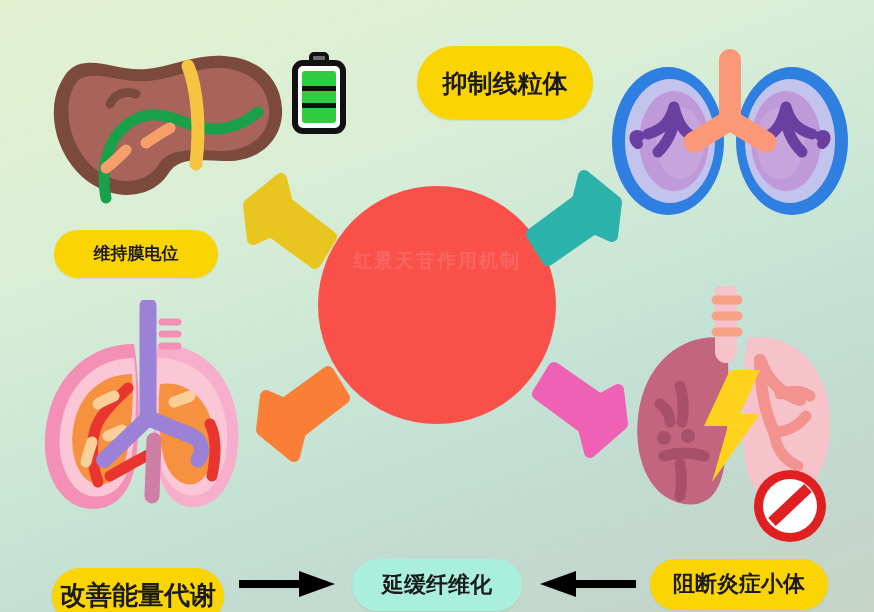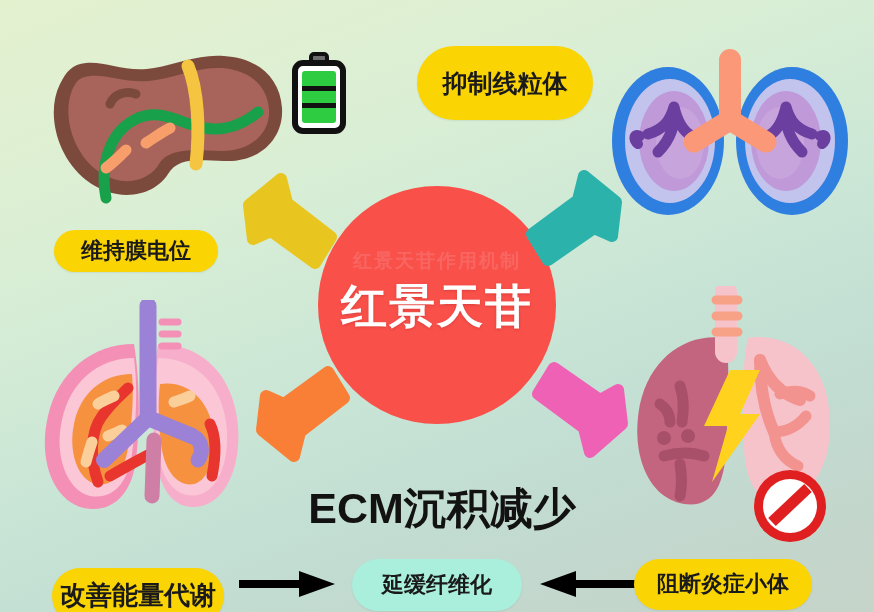--- a/index.html
+++ b/index.html
@@ -68,24 +68,24 @@
     color: #1a1a1a;
     text-align: right;
     line-height: 1.22;
     z-index: 12;
     box-shadow: 0 1px 2px rgba(0,0,0,0.07);
   }
   .pill-yellow { background: #fbd404; }
   .pill-mint   { background: #a9efdc; }
 
   #badge-apoptosis { left: 417px; top: 46px;  width: 176px; height: 74px; font-size: 25px; }
-  #badge-membrane  { left: 54px;  top: 230px; width: 164px; height: 42px; font-size: 22px; }
+  #badge-membrane  { left: 54px;  top: 230px; width: 164px; height: 48px; font-size: 17px; }
   #badge-energy    { left: 52px;  top: 559px; width: 172px; height: 56px; font-size: 26px; margin-top: 9px; }
   #badge-fibrosis  { left: 352px; top: 559px; width: 170px; height: 52px; font-size: 22px; }
-  #badge-inflam    { left: 634px; top: 559px; width: 178px; height: 51px; font-size: 22px; }
+  #badge-inflam    { left: 650px; top: 559px; width: 178px; height: 51px; font-size: 22px; }
 
   
   #ecm-heading {
     left: 287px; top: 483px;
     width: 310px; height: 52px;
     z-index: 11;
     display: flex; align-items: center; justify-content: center;
     font-size: 43px; font-weight: 700; color: #121212;
     letter-spacing: 0px;
     white-space: nowrap;
@@ -270,31 +270,29 @@
 
   <div class="abs blk-arrow" style="left:534px; top:567px; width:104px; height:34px;">
     <svg viewBox="0 0 104 34" width="104" height="34">
       <rect x="32" y="13" width="70" height="8" fill="#000000"></rect>
       <path d="M42 4 L6 17 L42 30 Z" fill="#000000"></path>
     </svg>
   </div>
 
   <div class="abs" id="center-circle"></div>
   <div class="abs" id="center-ghost">红景天苷作用机制</div>
-  <div class="abs" id="center-title">红景天苷</div>
 
   <div class="abs pill pill-yellow" id="badge-apoptosis">
     <div>
       <div>抑制线粒体</div>
     </div>
   </div>
 
   <div class="abs pill pill-yellow" id="badge-membrane">维持膜电位</div>
 
   <div class="abs pill pill-yellow" id="badge-energy">改善能量代谢</div>
 
   <div class="abs pill pill-mint" id="badge-fibrosis">延缓纤维化</div>
 
   <div class="abs pill pill-yellow" id="badge-inflam">阻断炎症小体</div>
 
-  <div class="abs" id="ecm-heading">ECM沉积减少</div>
 
 </div>
 
 </body></html>

